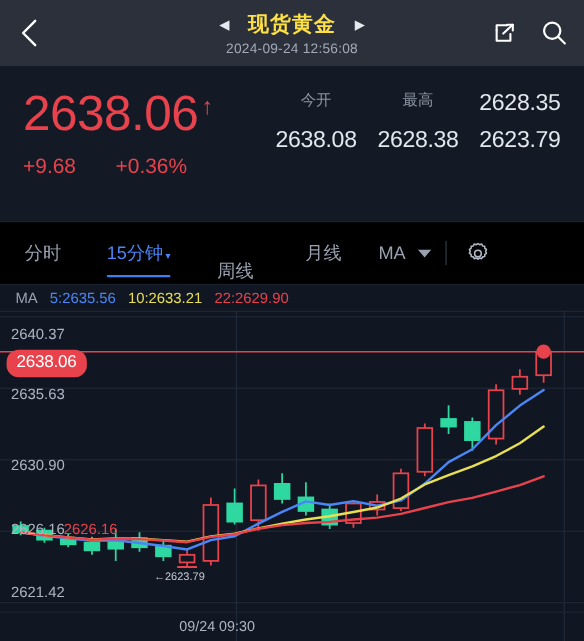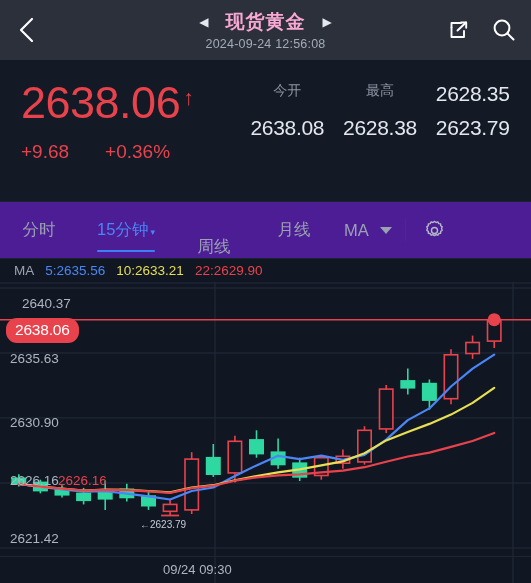--- a/index.html
+++ b/index.html
@@ -50,21 +50,21 @@
   }
   .hdr-title-row {
     display: flex;
     align-items: center;
     gap: 17px;
     pointer-events: auto;
   }
   .hdr-title {
     font-size: 19px;
     font-weight: bold;
-    color: #f9a8d4;
+    color: #fde047;
     letter-spacing: 1px;
   }
   .arr {
     font-size: 12px;
     color: #e4e8ef;
     cursor: pointer;
     line-height: 1;
   }
   .hdr-sub {
     font-size: 12.5px;
@@ -142,21 +142,21 @@
     color: #e3e7ee;
     text-align: center;
     padding-bottom: 9px;
     letter-spacing: -0.3px;
   }
 
   
   .tabs {
     position: relative;
     height: 56px;
-    background: #4c1d95;
+    background: #000000;
     display: flex;
     align-items: center;
     border-top: 1px solid #1d2330;
   }
   .tab {
     font-size: 16.5px;
     color: #9aa2b1;
     cursor: pointer;
     position: relative;
     height: 56px;
@@ -438,21 +438,21 @@
         <rect x="487.5" y="37.7" width="13.4" height="21.4" fill="#111722" stroke="#e8434c" stroke-width="1.6"></rect>
         <path d="M18.8 201.8 L40.4 205.0 L62.0 207.3 L83.6 209.7 L105.2 209.1 L126.8 211.6 L148.5 214.4 L170.1 217.5 L191.7 209.0 L213.3 205.5 L234.9 194.0 L256.5 183.4 L278.1 173.8 L299.7 177.1 L321.3 173.6 L342.9 177.8 L364.5 172.9 L386.2 157.6 L407.8 138.1 L429.4 126.4 L451.0 104.5 L472.6 86.7 L494.2 72.6 " fill="none" stroke="#4a86f7" stroke-width="2.2" stroke-linejoin="round" stroke-linecap="round"></path>
         <path d="M18.8 201.8 L40.4 204.6 L62.0 206.5 L83.6 208.5 L105.2 207.5 L126.8 207.8 L148.5 209.0 L170.1 210.4 L191.7 205.6 L213.3 203.2 L234.9 198.3 L256.5 194.0 L278.1 190.3 L299.7 187.3 L321.3 183.4 L342.9 179.4 L364.5 171.2 L386.2 158.4 L407.8 149.9 L429.4 141.9 L451.0 132.6 L472.6 120.9 L494.2 105.8 " fill="none" stroke="#e8df52" stroke-width="2.2" stroke-linejoin="round" stroke-linecap="round"></path>
         <path d="M18.8 201.8 L40.4 204.7 L62.0 206.6 L83.6 208.7 L105.2 207.8 L126.8 208.1 L148.5 209.4 L170.1 210.9 L191.7 206.1 L213.3 203.7 L234.9 198.7 L256.5 195.4 L278.1 193.4 L299.7 192.4 L321.3 190.3 L342.9 188.6 L364.5 185.2 L386.2 179.8 L407.8 174.5 L429.4 170.6 L451.0 164.9 L472.6 159.0 L494.2 151.0 " fill="none" stroke="#e8434c" stroke-width="2.2" stroke-linejoin="round" stroke-linecap="round"></path>
         <line x1="0" y1="37.7" x2="531" y2="37.7" stroke="#e8434c" stroke-width="1.4"></line>
         <circle cx="494.2" cy="37.7" r="6.5" fill="#e8434c"></circle>
         <line x1="161.1" y1="233.5" x2="179.1" y2="233.5" stroke="#e8434c" stroke-width="1.8"></line>
       </svg>
   </div>
 
-  <div class="yaxis-label" style="top:296px;margin-left:12px;">2640.37</div>
+  <div class="yaxis-label" style="top:296px;">2640.37</div>
   <div class="yaxis-label" style="top:351px;">2635.63</div>
   <div class="yaxis-label" style="top:415px;">2630.90</div>
   <div class="yaxis-label" style="top:473px;">2626.16</div>
   <div class="yaxis-label" style="top:531px;">2621.42</div>
 
   <div class="inline-annot">2626.16</div>
   <div class="price-badge">2638.06</div>
   <div class="low-annot">←2623.79</div>
 
   <div class="xaxis-sep"></div>

